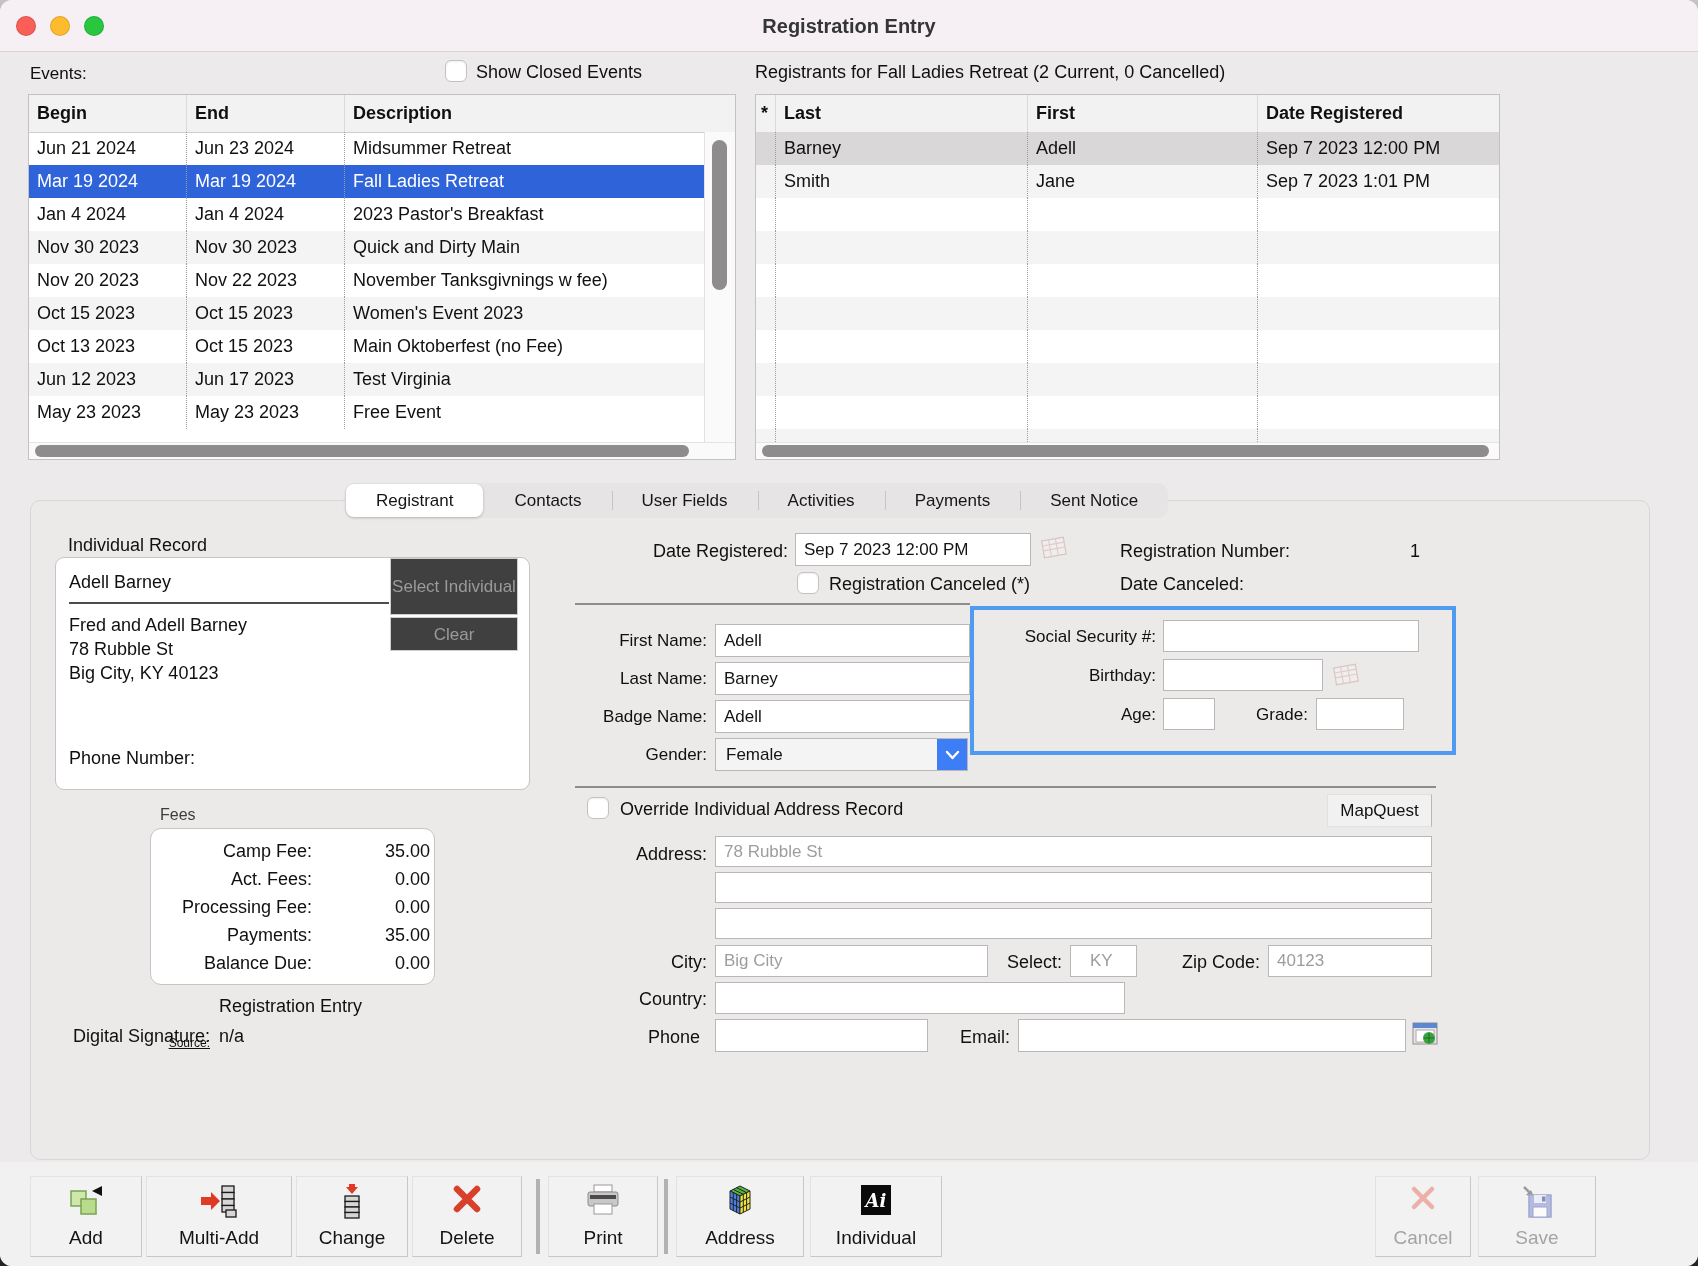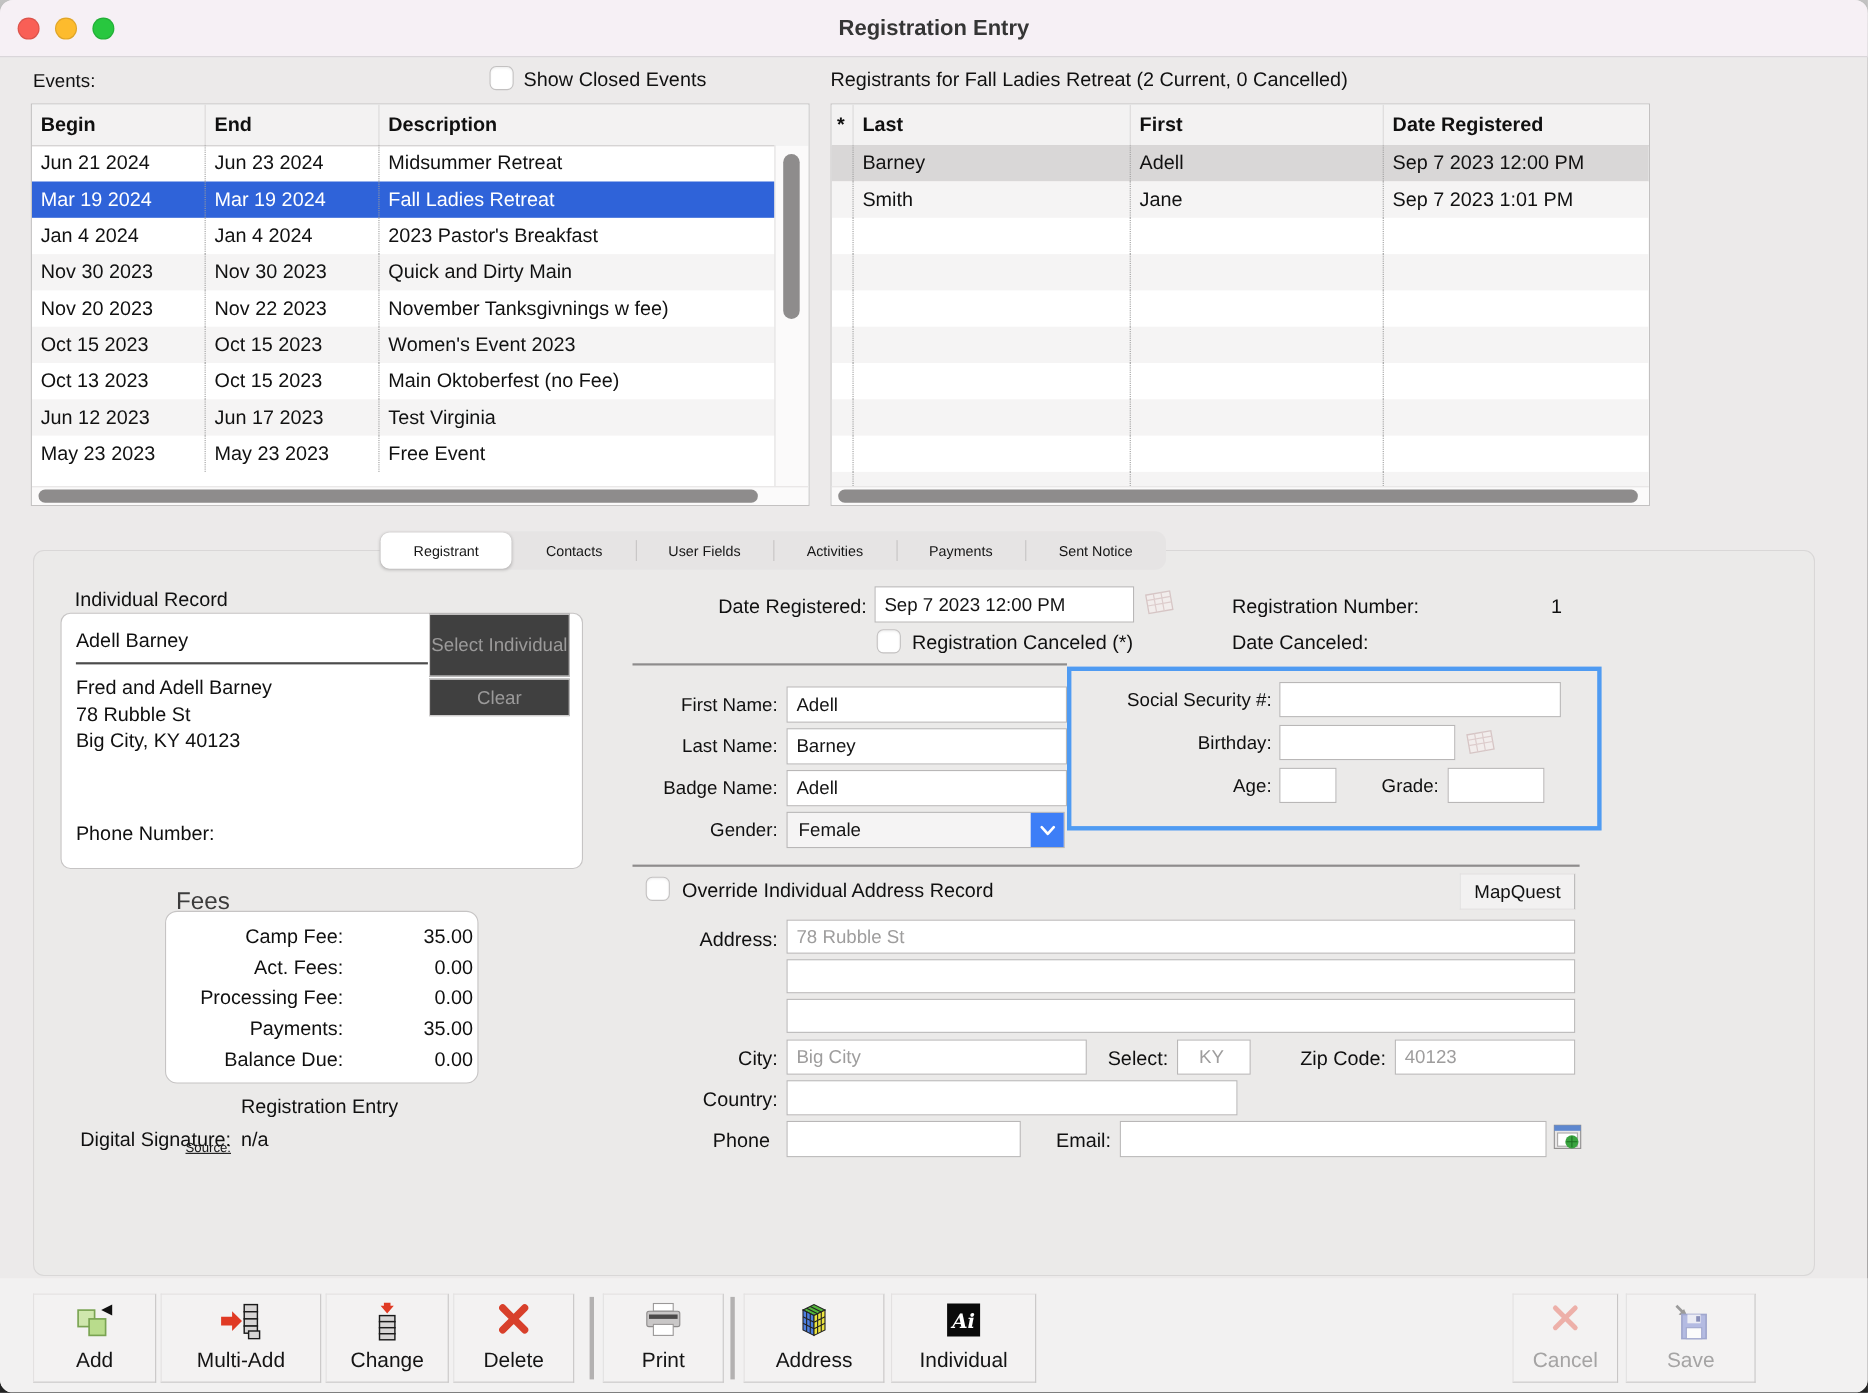--- a/index.html
+++ b/index.html
@@ -36,21 +36,21 @@
   #registrants-table{left:755px;top:94px;width:745px;height:366px;}
   #registrants-table .c0{width:20px;padding-left:5px;padding-right:0}
   #registrants-table .c1{width:252px}#registrants-table .c2{width:230px}#registrants-table .c3{flex:1}
   #registrants-body{position:absolute;left:0;top:37px;right:0;bottom:16px;overflow:hidden;}
   .vscroll{position:absolute;right:0;top:37px;bottom:16px;width:30px;border-left:1px solid #e2e0e0;background:#fbfafa;}
   .vthumb{position:absolute;left:7px;top:8px;width:15px;height:150px;border-radius:8px;background:#8e8c8c;}
   .hscroll{position:absolute;left:0;right:0;bottom:0;height:16px;border-top:1px solid #e5e3e3;background:#fbfafa;}
   .hthumb{position:absolute;top:2px;height:12px;border-radius:6px;background:#8e8c8c;}
   
   .tabstrip{position:absolute;left:345px;top:483px;height:35px;display:flex;background:#e6e4e4;border-radius:10px;z-index:5;}
-  .tab{position:relative;padding:0 30px;line-height:35px;font-size:13px;color:#161616;white-space:nowrap;}
+  .tab{position:relative;padding:0 30px;line-height:35px;font-size:17px;color:#161616;white-space:nowrap;}
   .tab + .tab::before{content:'';position:absolute;left:0;top:8px;bottom:8px;width:1px;background:#c6c4c4;}
   .tab.active{background:#fff;border-radius:8px;margin:1px;line-height:33px;box-shadow:0 1px 3px rgba(0,0,0,.22);font-weight:normal;}
   .tab.active + .tab::before{display:none;}
   
   .panel{position:absolute;left:30px;top:500px;width:1620px;height:660px;background:#ebeae9;border:1px solid #d9d7d7;border-radius:10px;box-sizing:border-box;}
   .whitebox{position:absolute;background:#fff;border:1px solid #c6c4c4;border-radius:9px;box-sizing:border-box;}
   .smallbtn{position:absolute;background:#404040;border:1px solid #cfcdcd;color:#9b9a9a;font-size:17px;display:flex;align-items:center;justify-content:center;text-align:center;box-sizing:border-box;line-height:21px;}
   .fee-row{position:absolute;height:26px;line-height:26px;font-size:18px;color:#101010;}
   .genderbox{position:absolute;left:715px;top:738px;width:253px;height:33px;background:#f5f4f4;border:1px solid #b9b7b7;box-sizing:border-box;}
   .gender-val{position:absolute;left:10px;top:0;line-height:31px;font-size:17px;color:#141414;}
@@ -238,21 +238,21 @@
     <div style="position:absolute;left:13px;top:55px;font-size:18px;line-height:24px;color:#101010;">
       <div>Fred and Adell Barney</div>
       <div>78 Rubble St</div>
       <div>Big City, KY 40123</div>
     </div>
     <div style="position:absolute;left:13px;top:190px;font-size:18px;color:#101010;">Phone Number:</div>
   </div>
   <div class="smallbtn" style="left:390px;top:558px;width:128px;height:57px;">Select Individual</div>
   <div class="smallbtn" style="left:390px;top:617px;width:128px;height:34px;">Clear</div>
 
-  <div class="lbl" style="left:160px;top:806px;font-size:22px;color:#3c3c3c;">Fees</div>
+  <div class="lbl" style="left:160px;top:806px;font-size:16px;color:#3c3c3c;">Fees</div>
   <div class="whitebox" style="left:150px;top:828px;width:285px;height:157px;border-radius:11px;"></div>
   <div class="fee-row" style="left:160px;top:838px;">
       <span style="position:absolute;left:0;width:152px;text-align:right;">Camp Fee:</span>
       <span style="position:absolute;left:180px;width:90px;text-align:right;">35.00</span>
     </div>
   <div class="fee-row" style="left:160px;top:866px;">
       <span style="position:absolute;left:0;width:152px;text-align:right;">Act. Fees:</span>
       <span style="position:absolute;left:180px;width:90px;text-align:right;">0.00</span>
     </div>
   <div class="fee-row" style="left:160px;top:894px;">

